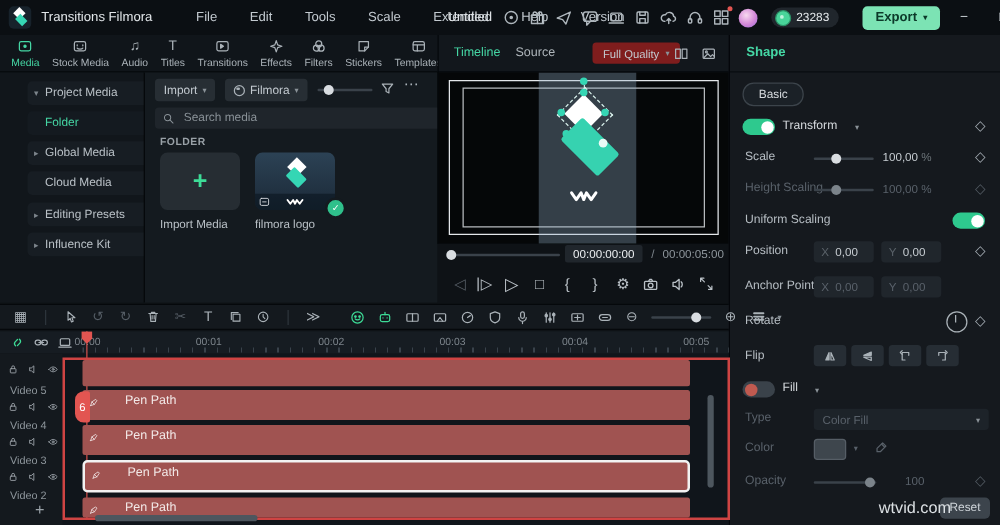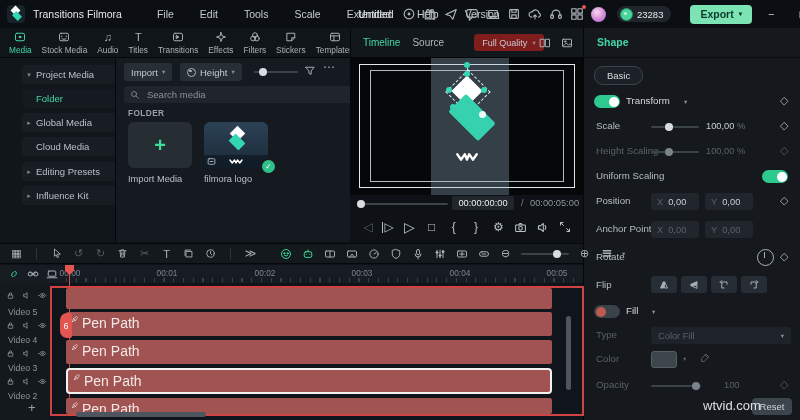--- a/index.html
+++ b/index.html
@@ -116,21 +116,21 @@
   .rlab{position:absolute;top:3px;font-size:8.3px;color:#7d858c;transform:translateX(-50%)}
   .ticks{position:absolute;left:66px;right:0;bottom:1px;height:4px;background:repeating-linear-gradient(90deg,#39424b 0 1px,transparent 1px 9.75px)}
   #tracks{position:absolute;left:0;top:283px;width:583px;height:137px;background:#10151b}
   #trackhead{position:absolute;left:0;top:0;width:50px;height:137px;background:#14191e}
   .thlabel{position:absolute;left:8px;font-size:8.7px;color:#8d959b}
   .thicons{position:absolute;left:6px;display:flex;gap:7px;color:#9aa1a7}
   .playline{position:absolute;left:69px;top:-18px;width:1px;height:151px;background:rgba(226,85,81,.9);z-index:1}
   .playhead{position:absolute;left:65px;top:-18px;width:9px;height:10px;background:#e25551;clip-path:polygon(0 0,100% 0,100% 55%,50% 100%,0 55%);z-index:2}
   .clip{position:absolute;left:66px;width:486px;background:#a05351;border-radius:2px;z-index:2;box-sizing:border-box}
   .clip.sel{border:2px solid #f2f2f2;border-radius:4px}
-  .cliplab{display:flex;align-items:flex-start;gap:3px;padding:3px 0 0 5px;color:#f2e8e7;font-size:14px}
+  .cliplab{display:flex;align-items:flex-end;gap:21px;padding:3px 0 0 5px;color:#f2e8e7;font-size:10px}
   .marquee{position:absolute;left:50px;top:3px;width:534px;height:130px;border:2px solid #cf4443;box-sizing:border-box;z-index:4;pointer-events:none}
   .badge6{position:absolute;left:60px;top:30px;width:12px;height:25px;background:#e25551;border-radius:7px 2px 2px 7px;color:#fff;font-size:9px;display:flex;align-items:center;justify-content:center;z-index:3}
   .vscroll{position:absolute;left:566px;top:33px;width:5px;height:74px;background:#4d565e;border-radius:3px;z-index:5}
   .hscroll{position:absolute;left:76px;top:129px;width:130px;height:5px;background:#4d565e;border-radius:3px;z-index:5}
   .addtrack{position:absolute;left:28px;top:117px;font-size:13px;color:#9aa2a8;z-index:5}
   #watermark{position:absolute;left:703px;top:398px;font-size:13px;color:rgba(236,240,243,.92);z-index:9}
 </style>
 </head>
 <body>
 
@@ -324,21 +324,21 @@
       </div>
   </div>
 
   <div id="mediapanel">
     <div class="pill" style="left:8px;top:5px">
         <span>Import</span>
         <span class="caret">▾</span>
       </div>
     <div class="pill" style="left:64px;top:5px">
         <span class="recdot"></span>
-        <span>Height</span>
+        <span>Filmora</span>
         <span class="caret">▾</span>
       </div>
     <div class="sline" style="left:138px;top:13px;width:44px">
         <i class="sthumb" style="left:5px"></i>
       </div>
     <span class="abs" style="left:188px;top:7px;color:#aab2b8">
         <svg class="ic" width="12" height="12" viewBox="0 0 16 16">
           <path d="M2.5 3h11L9.5 8v4.5l-3-1.5V8z"></path>
         </svg>
       </span>

